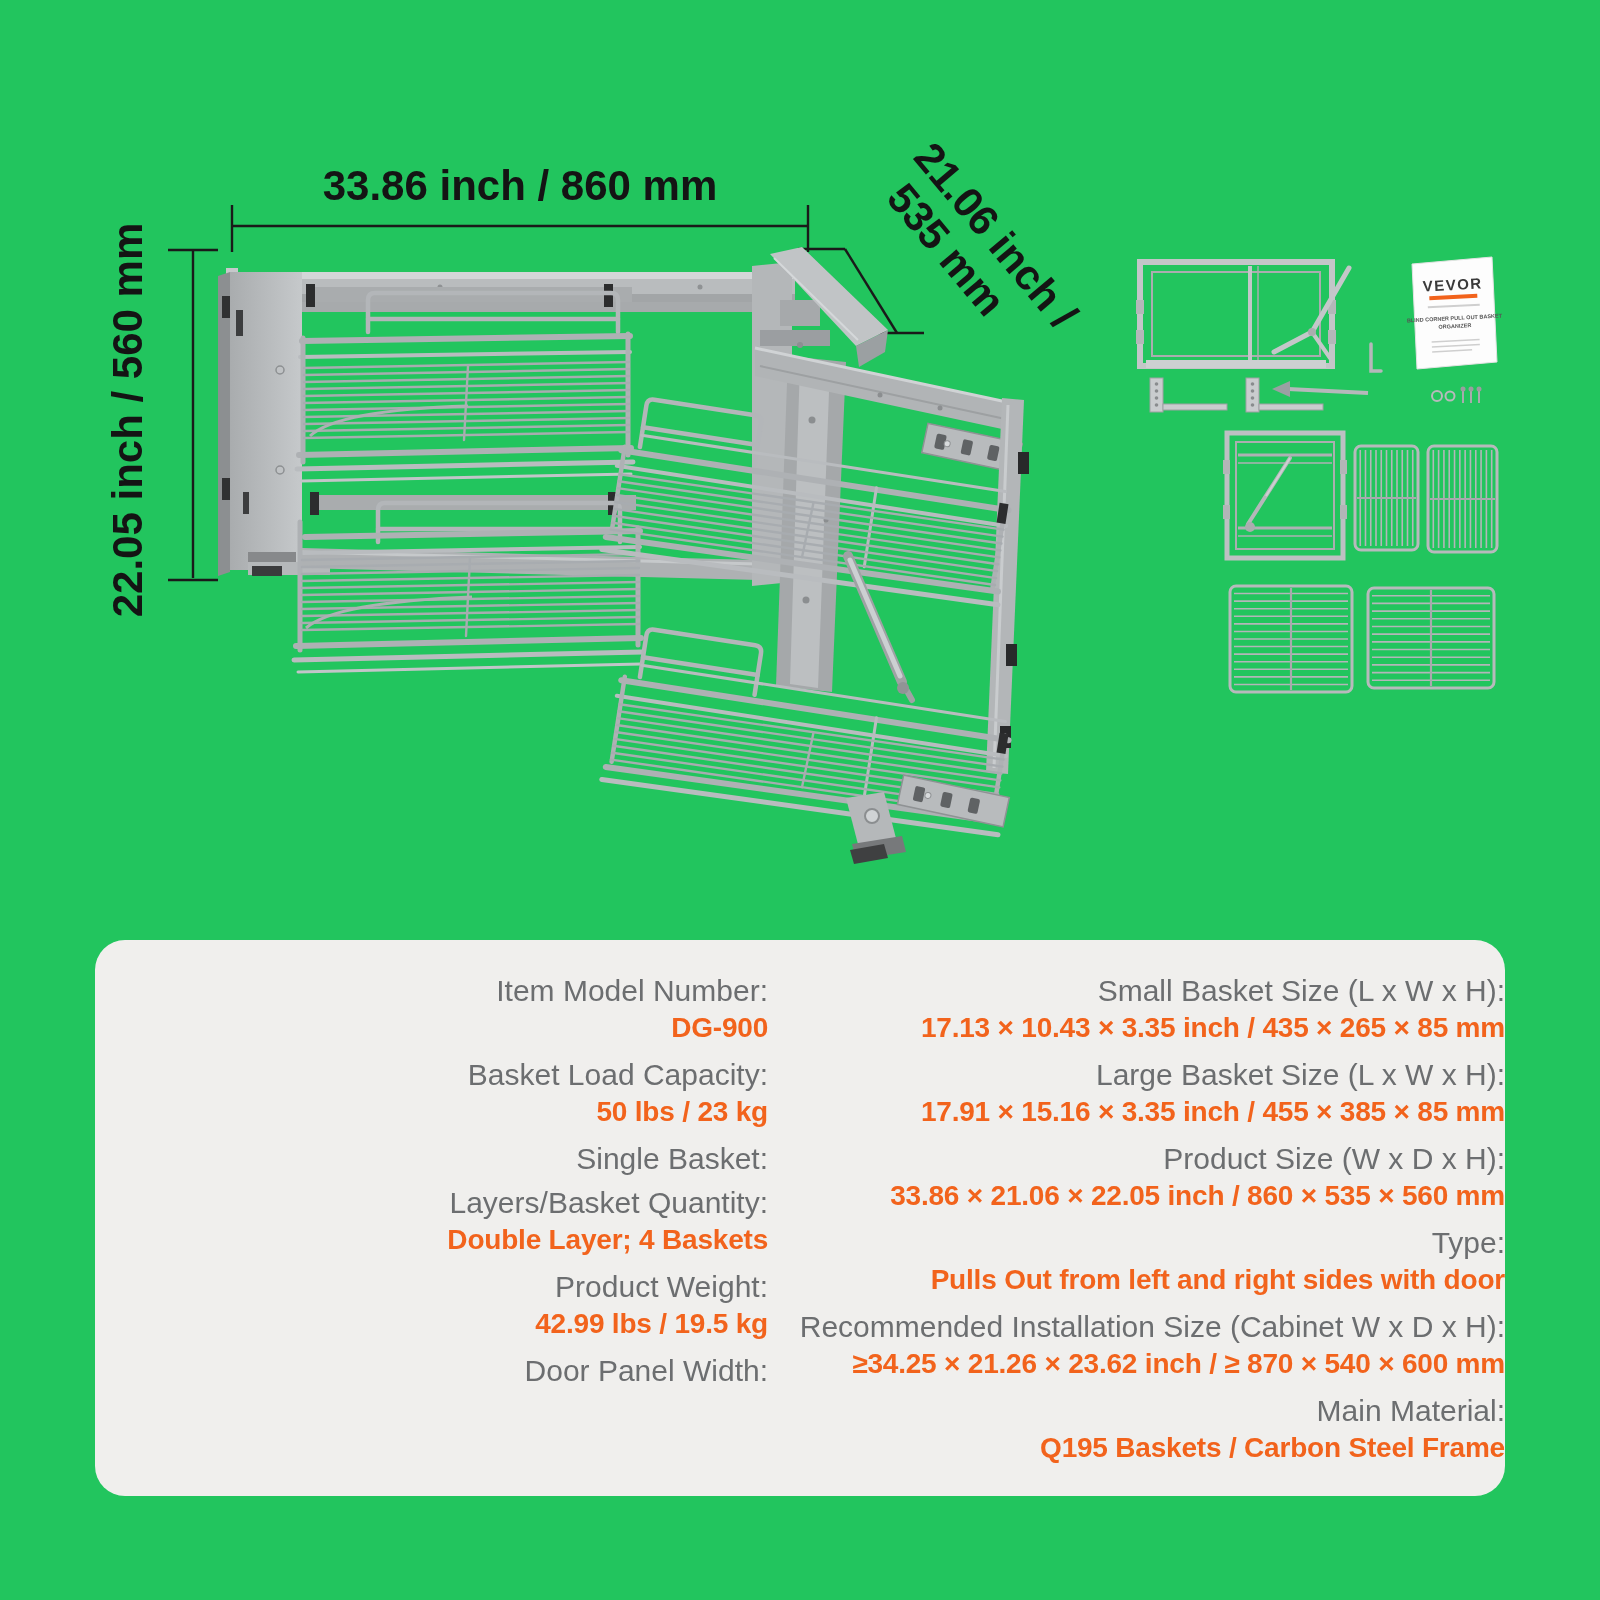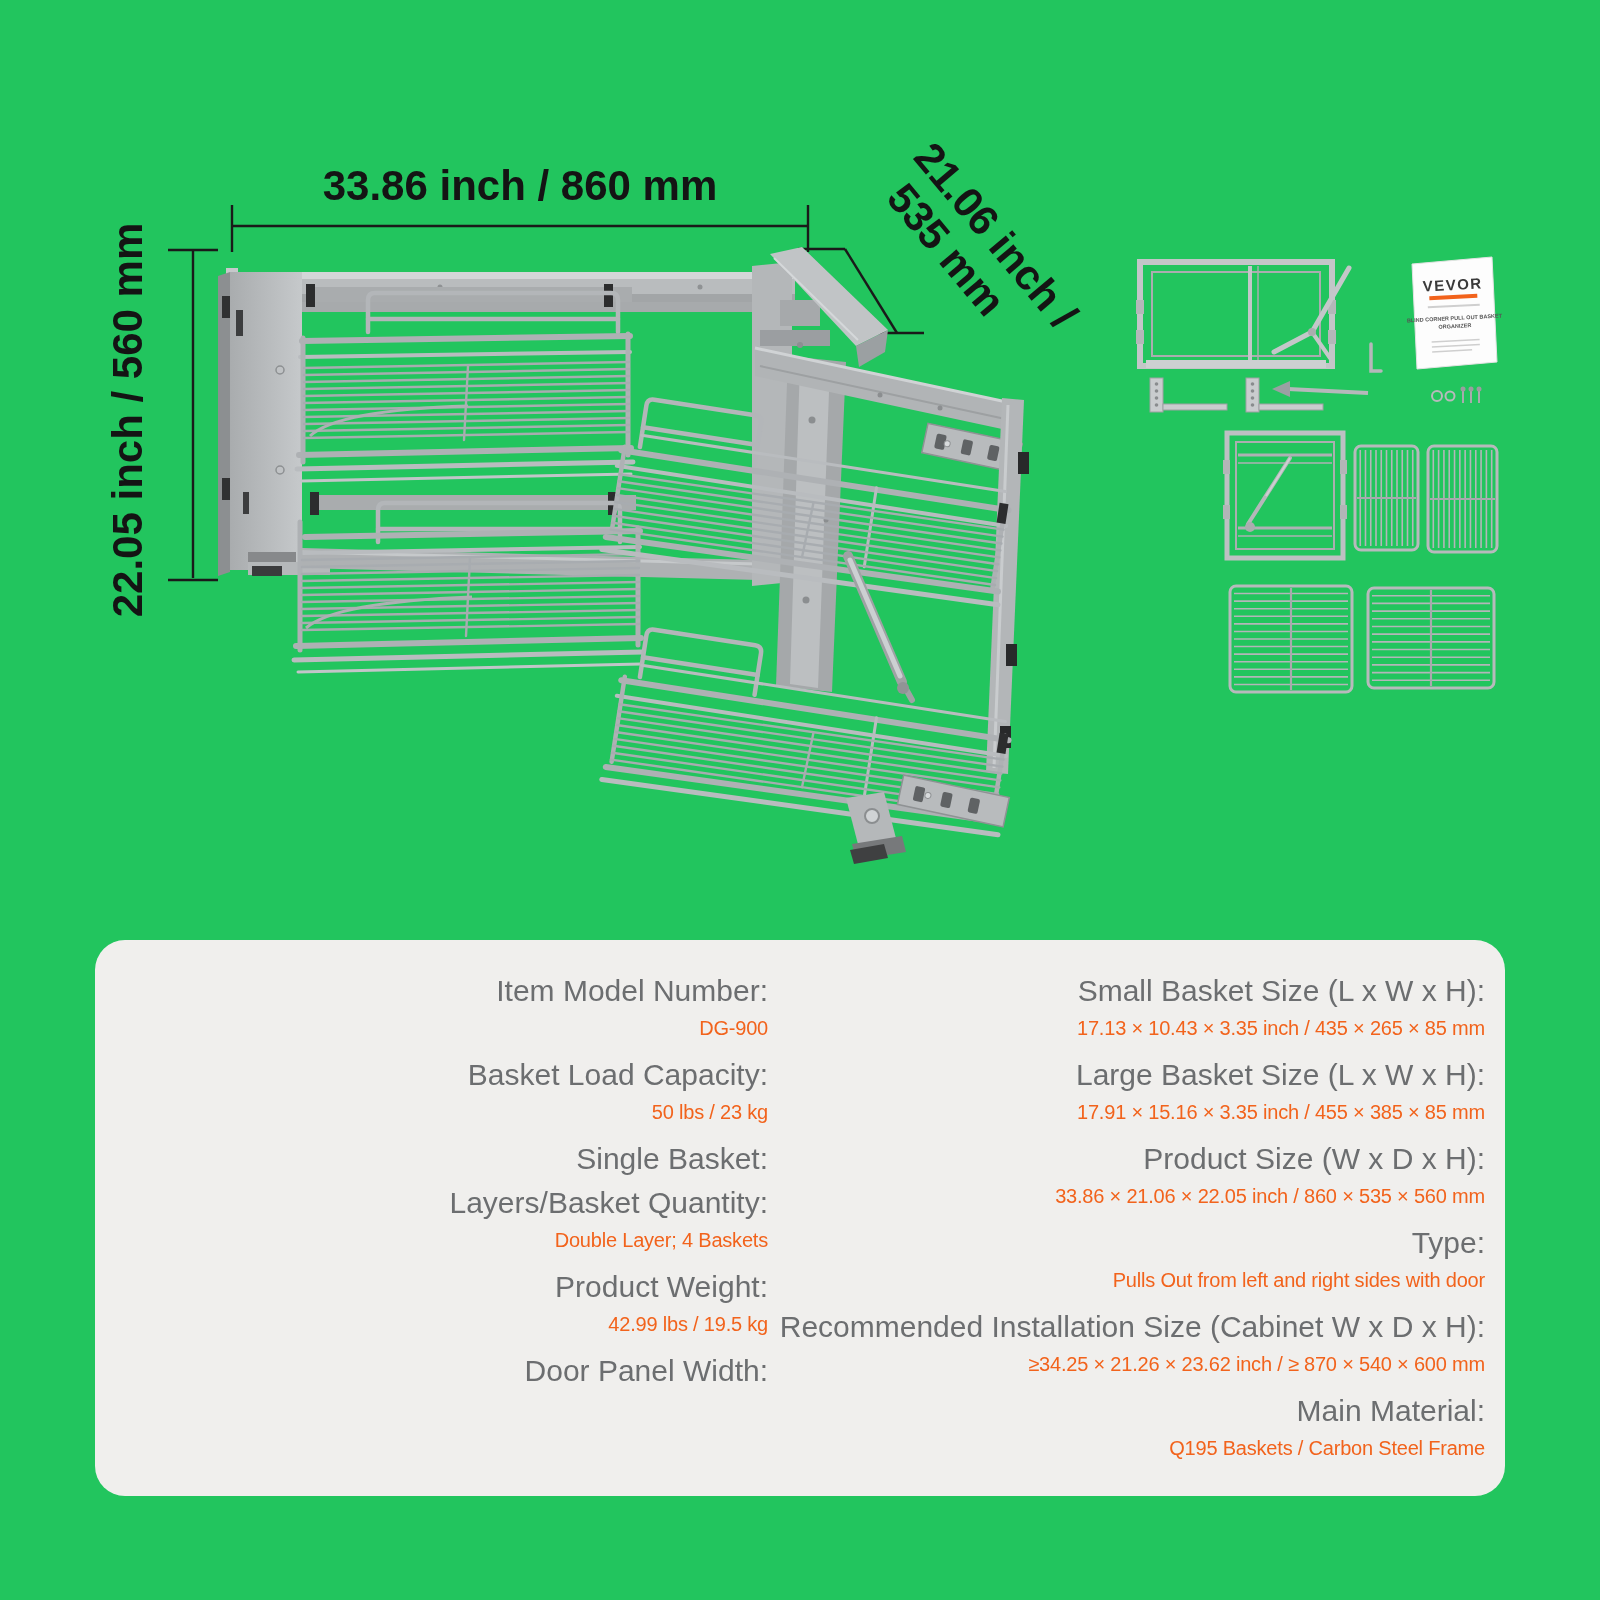--- a/index.html
+++ b/index.html
@@ -5,24 +5,24 @@
   html,body{margin:0;padding:0;background:#ffffff;}
   .canvas{position:relative;width:1600px;height:1600px;background:#22c55e;overflow:hidden;
           font-family:"Liberation Sans", sans-serif;}
   .canvas svg{position:absolute;left:0;top:0;}
   .dim-text{font-family:"Liberation Sans", sans-serif;font-weight:700;fill:#141414;}
   .spec-panel{position:absolute;left:95px;top:940px;width:1410px;height:556px;
               background:#f0efed;border-radius:30px;box-sizing:border-box;
               padding-top:34px;display:flex;}
   .spec-col{box-sizing:border-box;text-align:right;}
   .spec-col.left{width:673px;padding-left:60px;}
-  .spec-col.right{flex:1;padding-right:20px;}
+  .spec-col.right{flex:1;}
   .spec-row{margin-bottom:10px;}
   .spec-label{font-size:30px;line-height:34px;color:#6c6e70;}
-  .spec-value{font-size:20px;line-height:40px;font-weight:400;color:#f2631c;
+  .spec-value{font-size:28px;line-height:40px;font-weight:700;color:#f2631c;
               letter-spacing:-0.2px;white-space:nowrap;}
   .wire{stroke:#a8acb0;stroke-width:2.4;fill:none;stroke-linecap:round;}
   .rail{stroke:#aeb1b4;fill:none;stroke-linecap:round;}
   .rail2{stroke:#b9bcbf;fill:none;stroke-linecap:round;}
   .rail3{stroke:#c2c5c8;fill:none;stroke-linecap:round;}
   .handle{stroke:#b3b6b9;stroke-width:4.5;fill:none;stroke-linecap:round;}
   .thumbwire{stroke:#b3b6b9;stroke-width:1.6;fill:none;}
   .thumbframe{stroke:#b7babc;stroke-width:3;fill:none;}
   .dimline{stroke:#1a1a1a;stroke-width:2.4;}
 </style>

